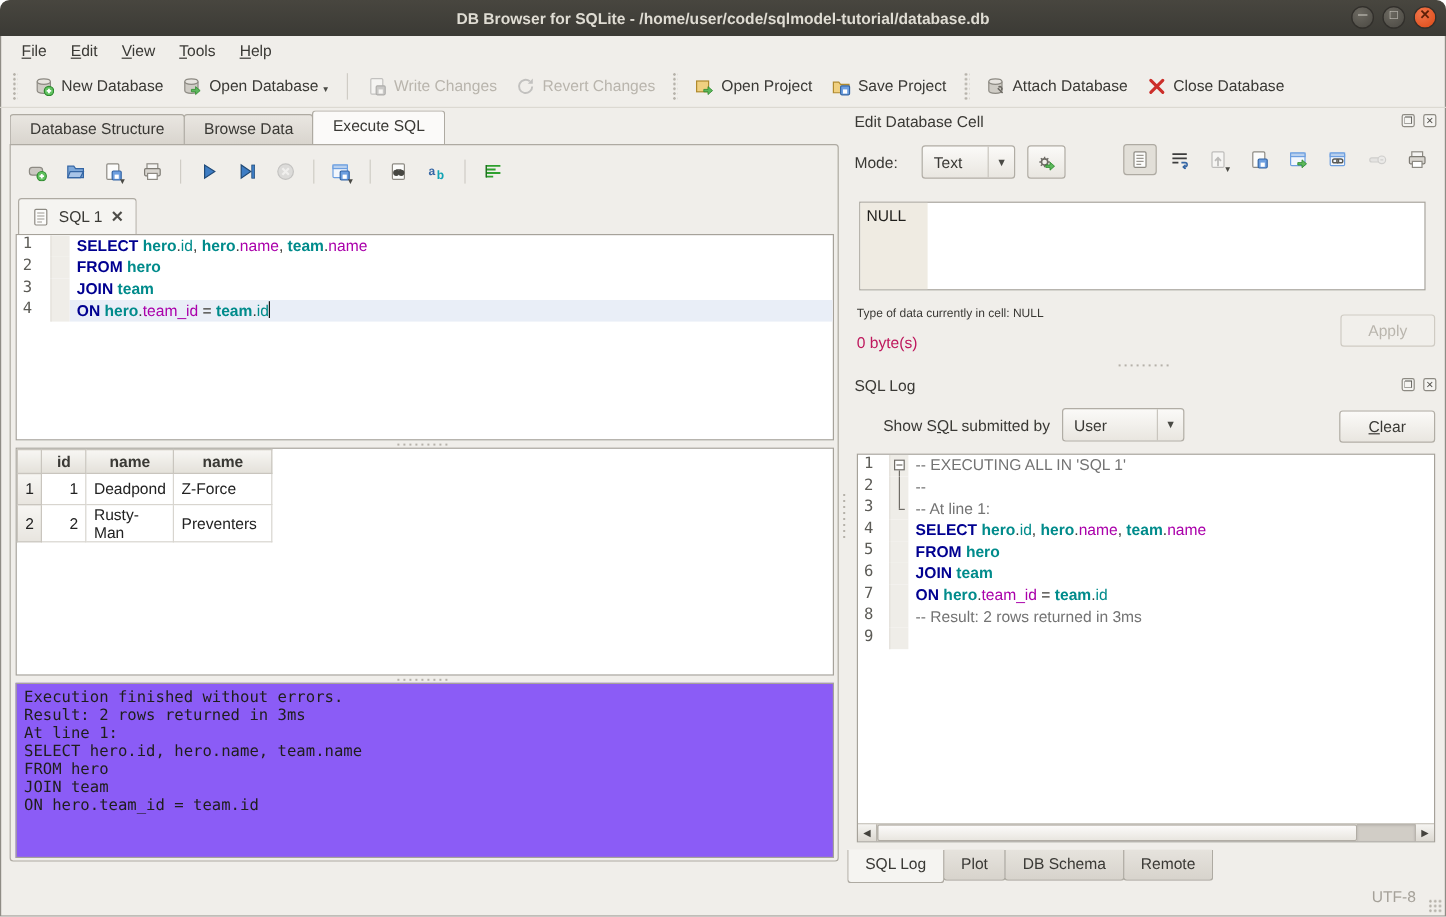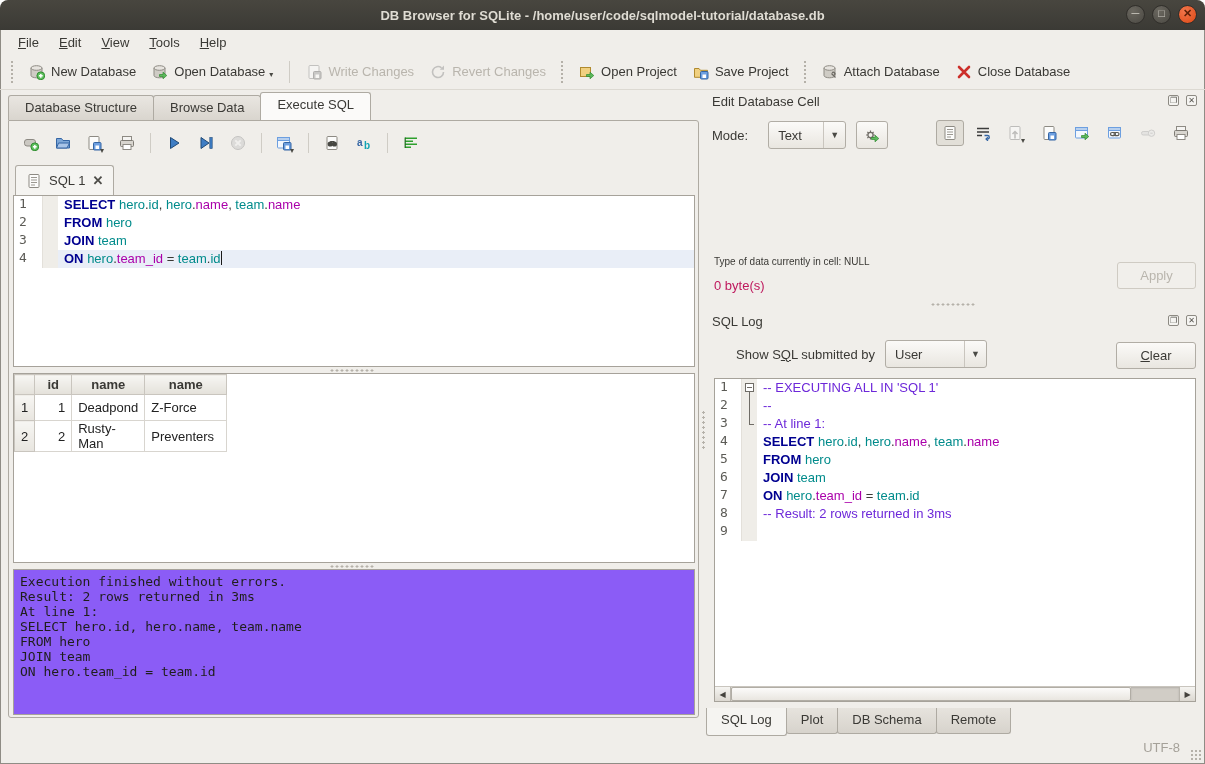--- a/index.html
+++ b/index.html
@@ -45,24 +45,24 @@
   .codebox{position:absolute;background:#fff;border:1px solid #a6a29a;display:flex;overflow:hidden;}
   #editor-box{left:4px;top:74px;width:682px;height:172px;}
   .gutter{width:44px;flex:none;display:flex;flex-direction:column;background:#fff;}
   .grow{height:18px;display:flex;}
   .grow .num{width:28px;padding-left:5px;font:13px "DejaVu Sans Mono",monospace;color:#5c5b56;}
   .grow .fold{width:16px;background:#efede8;border-left:1px solid #e3e0da;position:relative;}
   .codecol{flex:1;display:flex;flex-direction:column;font:13px "DejaVu Sans Mono",monospace;color:#3a3935;}
   .cl{height:18px;line-height:18px;padding-left:6px;white-space:pre;}
   .cl.current{background:#e9eef7;}
   .t-kw{color:#000090;font-weight:bold;}
-  .t-tb{color:#008b8b;font-weight:normal;}
+  .t-tb{color:#008b8b;font-weight:bold;}
   .t-fl{color:#aa00aa;}
   .t-id{color:#008b8b;}
-  .t-cm{color:#6d28d9;}
+  .t-cm{color:#737373;}
   .caret-i{display:inline-block;width:1px;height:14px;background:#1a1a1a;vertical-align:-2px;}
   
   .fold .fbox{position:absolute;left:3px;top:4px;width:9px;height:9px;border:1px solid #6f6c66;background:#fff;}
   .fold .fbox:after{content:"";position:absolute;left:1px;top:3px;width:5px;height:1px;background:#6f6c66;}
   .fold .vline{position:absolute;left:7px;top:0;width:1px;height:100%;background:#6f6c66;}
   .fold .vhalf{position:absolute;left:7px;top:0;width:1px;height:9px;background:#6f6c66;}
   .fold .helbow{position:absolute;left:7px;top:9px;width:5px;height:1px;background:#6f6c66;}
   .fold .vfrombox{position:absolute;left:7px;top:13px;width:1px;height:5px;background:#6f6c66;}
   
   #results-box{position:absolute;left:4px;top:252px;width:682px;height:190px;background:#fff;border:1px solid #a6a29a;font-size:13px;color:#222;}
@@ -463,20 +463,23 @@
         </div>
         <div class="ibtn">
           <span class="icon16"><svg width="16" height="16" viewBox="0 0 16 16">
               <rect x="3.5" y="1.5" width="9" height="4.5" fill="#f5f4f2" stroke="#8d8a83"></rect>
               <rect x="1.5" y="5.5" width="13" height="6" rx="1" fill="#d8d5cf" stroke="#7e7b74"></rect>
               <rect x="4" y="9.5" width="8" height="5" fill="#fff" stroke="#8d8a83"></rect>
             </svg></span>
         </div>
       </div>
 
+    <div id="null-box">
+      <div class="strip">NULL</div>
+    </div>
 
     <div id="type-info">Type of data currently in cell: NULL</div>
     <div id="size-info">0 byte(s)</div>
     <div class="pbtn" id="apply-btn">Apply</div>
 
     <div class="hsplit" id="dock-split"></div>
 
     <div class="dock-title" id="log-title">SQL Log</div>
     <div class="dock-btns" id="log-dkbtns">
       <div class="dk">❐</div>

